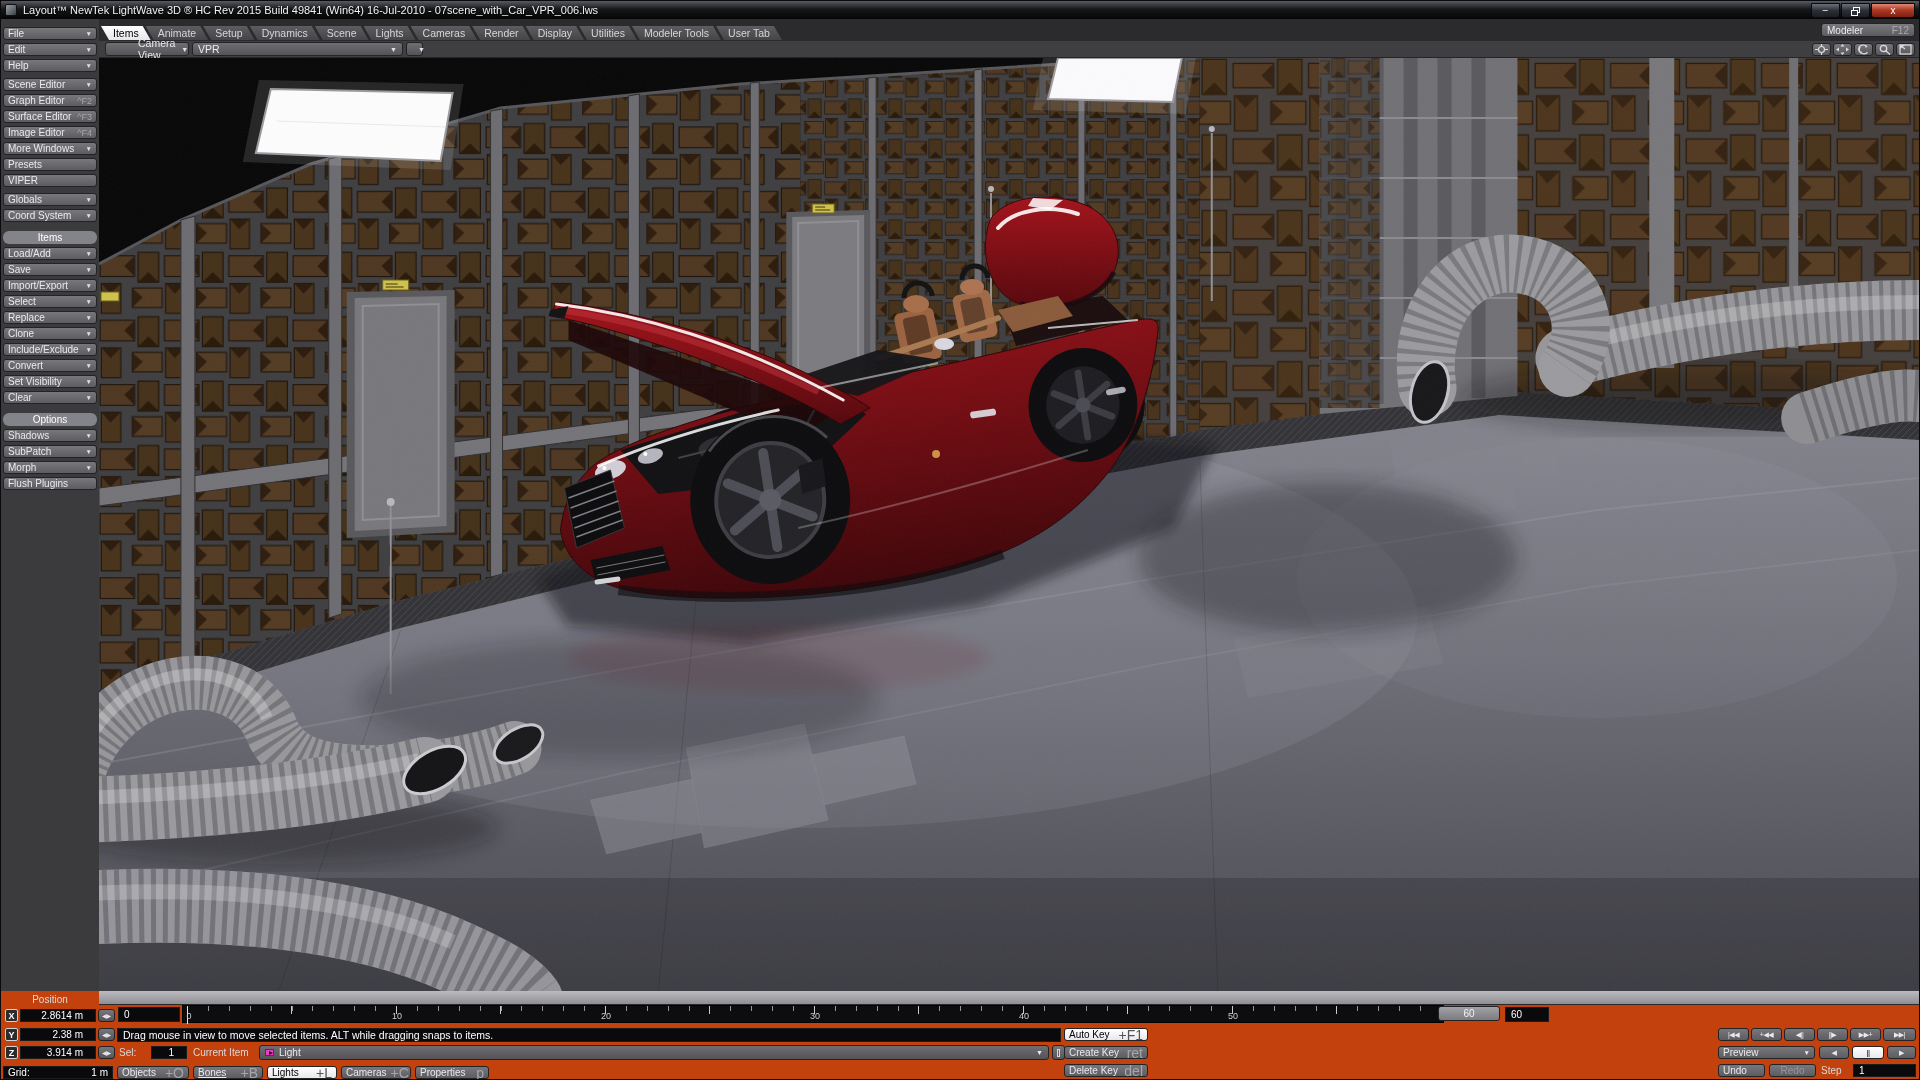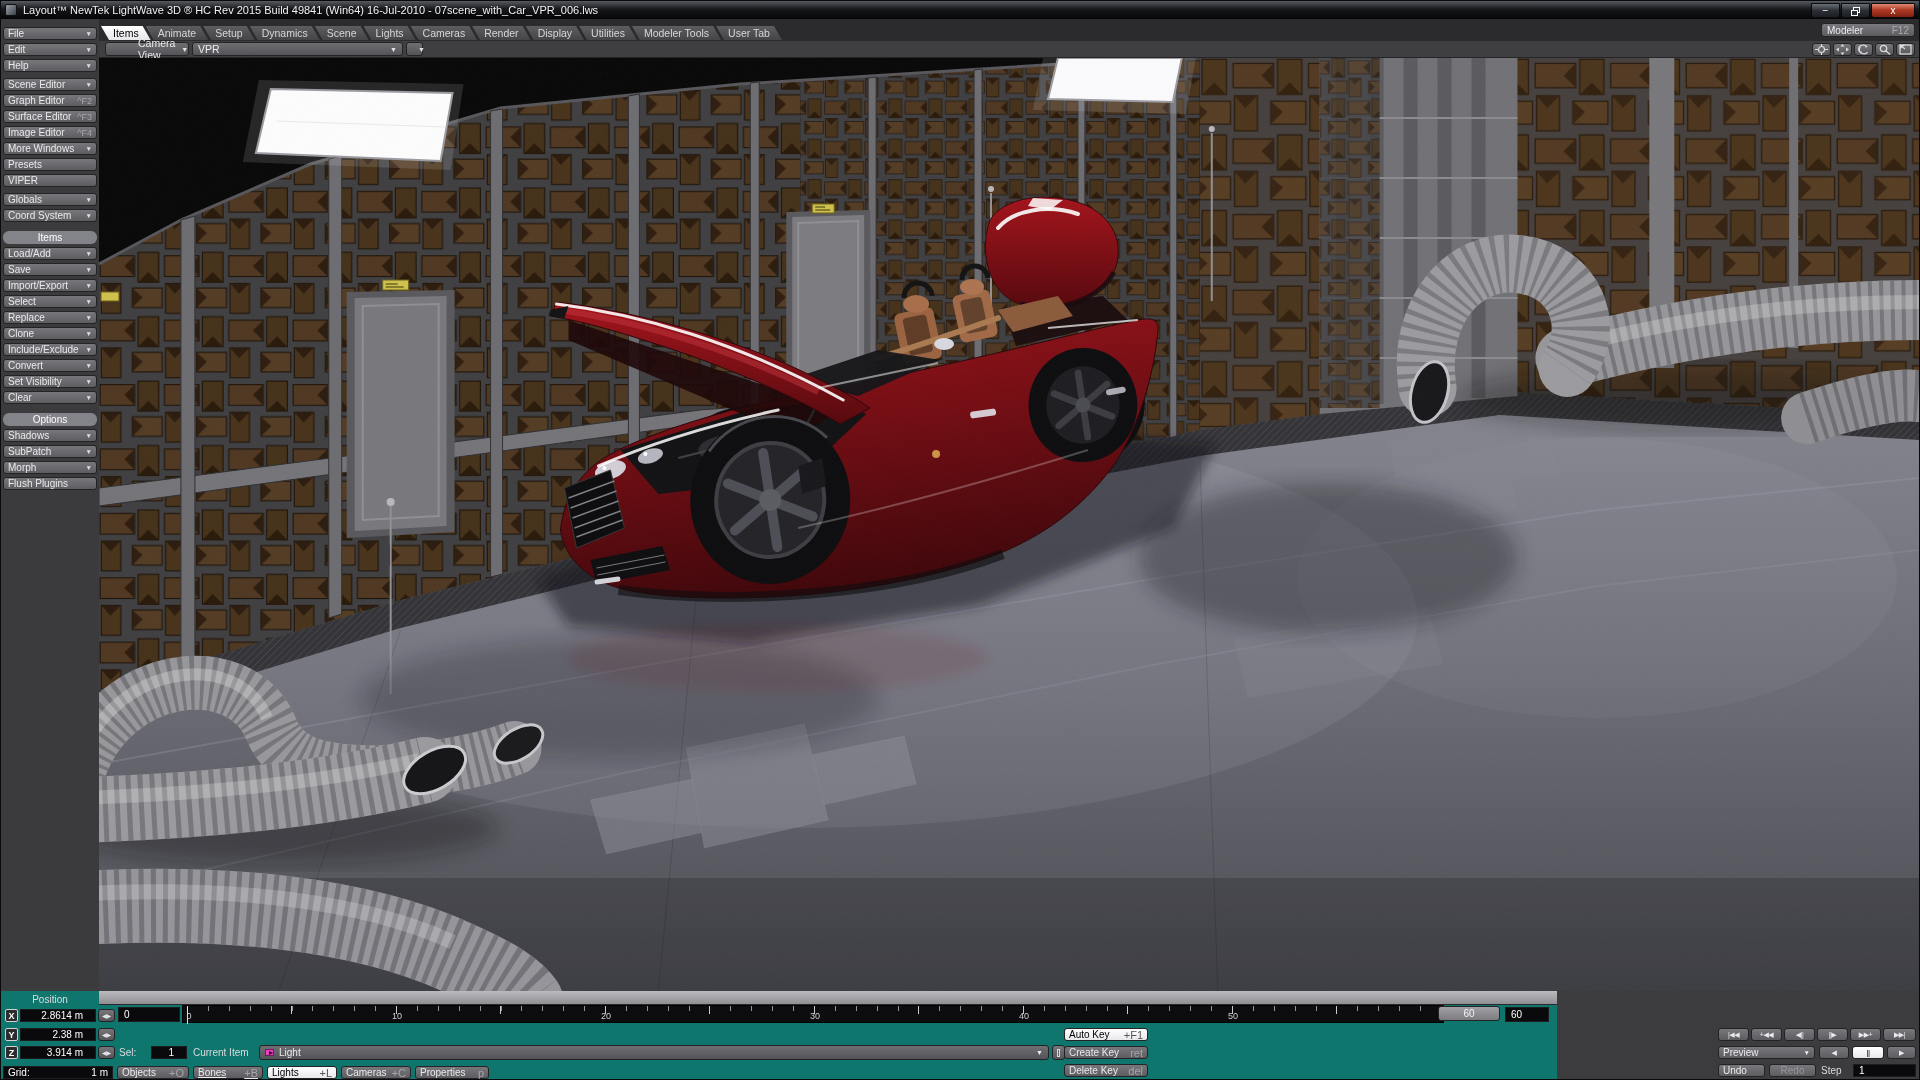--- a/index.html
+++ b/index.html
@@ -57,21 +57,21 @@
   .btn .sc { margin-left:auto; color:#a6a6aa; font-size:9px; }
   .btn .arr { margin-left:auto; font-size:6.5px; color:#e0e0e4; }
   .hdr { height:13px; border-radius:6px; background:#83838a; color:#ffffff; font-size:10px;
     display:flex; align-items:center; justify-content:center; margin-bottom:3px; }
 
   
   .viewport { position:absolute; left:98px; top:57px; right:0; height:933px; background:#000; }
   .viewport svg { display:block; width:100%; height:100%; }
 
   
-  .bottom { position:absolute; left:0; top:990px; width:1556px; height:90px; background:#0f766e; }
+  .bottom { position:absolute; left:0; top:990px; width:1920px; height:90px; background:#c2410c; }
   .divider { position:absolute; left:98px; top:0; right:0; height:14px;
     background:linear-gradient(#bcbcc0,#8e8e93); border-bottom:1px solid #2a2a2c; }
   .pos-title { position:absolute; left:0; top:3px; width:98px; text-align:center; color:#dcdcdf; font-size:10px; }
   .axisbox { position:absolute; width:13px; height:13px; border:1px solid #d2d2d6; border-radius:2px;
     background:#2c2c2f; color:#fff; font-size:9px; font-weight:bold; text-align:center; line-height:12px; }
   .field { position:absolute; background:#0a0a0c; border:1px solid #1c1c1e; color:#fff; font-size:10px;
     display:flex; align-items:center; }
   .field.right { justify-content:flex-end; padding-right:12px; }
   .field.left { padding-left:5px; }
   .stepper { position:absolute; width:17px; height:13px; border-radius:3px; border:1px solid #232326;
@@ -84,21 +84,21 @@
       repeating-linear-gradient(90deg,#95959a 0 1px, transparent 1px 20.9px);
     background-size:1256px 8px, 1256px 5px; background-position:4px 0, 4px 0; background-repeat:no-repeat; }
   .tick-label { position:absolute; top:5px; width:20px; text-align:center; font-size:9px; color:#cfcfd4; }
   .playhead { position:absolute; left:4px; top:0; width:1px; height:18px; background:#e4e4e8; }
   .slider-handle { position:absolute; left:1437px; top:15px; width:62px; height:15px; border-radius:3px;
     border:1px solid #232326; background:linear-gradient(#a2a2a6,#7b7b80); color:#f4f4f6;
     font-size:10px; text-align:center; line-height:14px; }
   .wbtn { position:absolute; height:13px; border-radius:3px; border:1px solid #232326;
     background:linear-gradient(#78787c,#5d5d61); color:#eaeaed; font-size:10px;
     display:flex; align-items:center; padding:0 4px; white-space:nowrap; }
-  .wbtn .sc { margin-left:auto; color:#a6a6aa; font-size:11px; padding-left:4px; }
+  .wbtn .sc { margin-left:auto; color:#a6a6aa; font-size:14px; padding-left:4px; }
   .wbtn.active { background:linear-gradient(#ffffff,#e8e8ec); color:#000; }
   .wbtn.active .sc { color:#555; }
   .wbtn.dim { color:#97979b; }
   .wbtn.center { justify-content:center; }
   .transport { font-size:7px; letter-spacing:-0.5px; justify-content:center; }
   .item-dd { position:absolute; left:258px; top:54px; width:790px; height:15px; border-radius:3px;
     border:1px solid #232326; background:linear-gradient(#6f6f73,#545458); color:#ececef; font-size:10px;
     display:flex; align-items:center; padding:0 5px; }
   .light-chip { width:9px; height:7px; background:#ee3cc8; border:1px solid #6e1c5c; margin-right:5px; position:relative; }
   .light-chip::after { content:""; position:absolute; right:0; top:1px; border-left:4px solid #2a082а;
@@ -608,20 +608,21 @@
       <span class="tick-label" style="left:-4px;">0</span>
       <span class="tick-label" style="left:204px;">10</span>
       <span class="tick-label" style="left:413px;">20</span>
       <span class="tick-label" style="left:622px;">30</span>
       <span class="tick-label" style="left:831px;">40</span>
       <span class="tick-label" style="left:1040px;">50</span>
     </div>
     <div class="slider-handle">60</div>
     <div class="field left" style="left:1504px; top:16px; width:44px; height:15px;">60</div>
 
+    <div class="field left" style="left:116px; top:37px; width:944px; height:14px; font-size:10.5px;">Drag mouse in view to move selected items. ALT while dragging snaps to items.</div>
 
     <div class="lbl" style="left:118px; top:55px;">Sel:</div>
     <div class="field right" style="left:150px; top:55px; width:36px; height:13px;">1</div>
     <div class="lbl" style="left:192px; top:55px;">Current Item</div>
     <div class="item-dd">
       <span class="light-chip"></span>
       <span>Light</span>
       <span class="arr" style="margin-left:auto; font-size:7px;">▼</span>
     </div>
     <div class="mini-btn" style="left:1051px; top:54px;">

